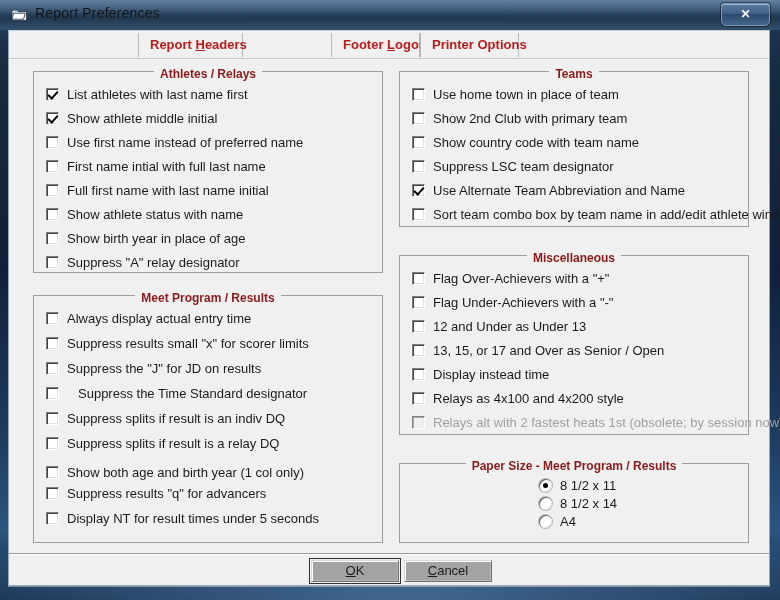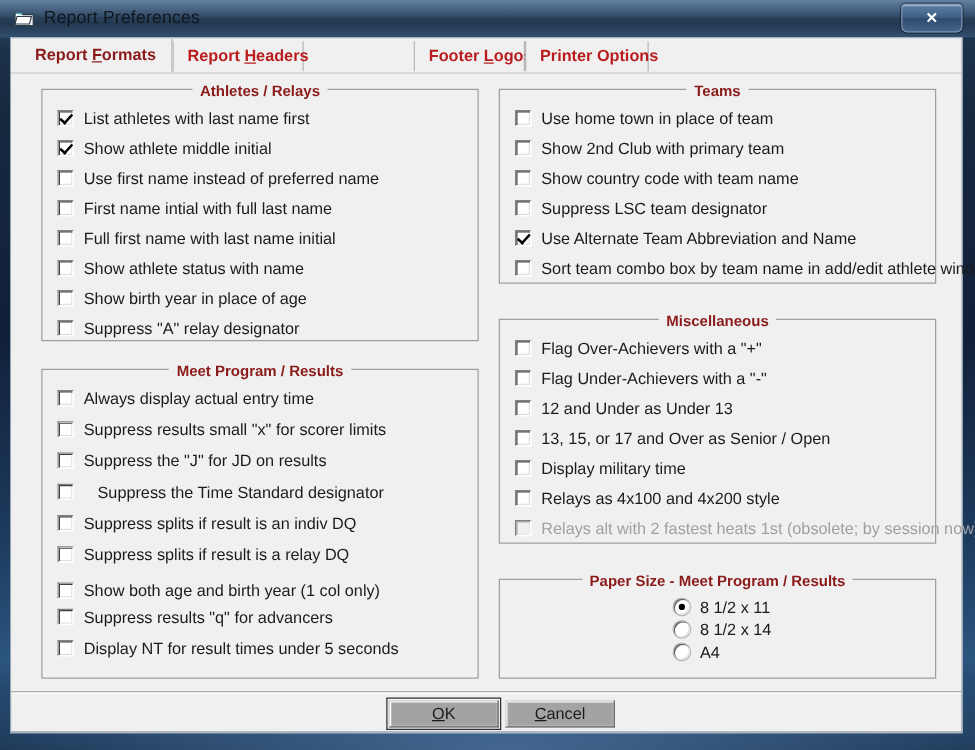--- a/index.html
+++ b/index.html
@@ -287,21 +287,20 @@
     </svg>
 
     <div id="title-text">Report Preferences</div>
 
     <div id="close-button">✕</div>
   </div>
 
   <div id="client">
 
     <div id="tabstrip">
-        <div class="tab active" style="left: 8px; width: 121px;">Report <u>F</u>ormats</div>
         <div class="tab" style="left: 129px; width: 105px;">Report <u>H</u>eaders</div>
         <div class="tab" style="left: 234px; width: 88px; margin-top: 44px;"><u>P</u>unctuation</div>
         <div class="tab" style="left: 322px; width: 89px;">Footer <u>L</u>ogos</div>
         <div class="tab" style="left: 411px; width: 99px;">Printer Options</div>
       </div>
     <div id="tab-underline"></div>
 
     <div id="page">
 
       <div class="group" id="grp-athletes" style="left:24px; top:12px; width:350px; height:202px;">
@@ -429,21 +428,21 @@
           <div class="row" style="top: 62px;">
             <span class="cb"></span>
             <span class="lbl">12 and Under as Under 13</span>
           </div>
           <div class="row" style="top: 86px;">
             <span class="cb"></span>
             <span class="lbl">13, 15, or 17 and Over as Senior / Open</span>
           </div>
           <div class="row" style="top: 110px;">
             <span class="cb"></span>
-            <span class="lbl">Display military time</span>
+            <span class="lbl">Display instead time</span>
           </div>
           <div class="row" style="top: 134px;">
             <span class="cb"></span>
             <span class="lbl">Relays as 4x100 and 4x200 style</span>
           </div>
           <div class="row disabled" style="top: 158px;">
             <span class="cb"></span>
             <span class="lbl">Relays alt with 2 fastest heats 1st (obsolete; by session now)</span>
           </div>
         </div>

